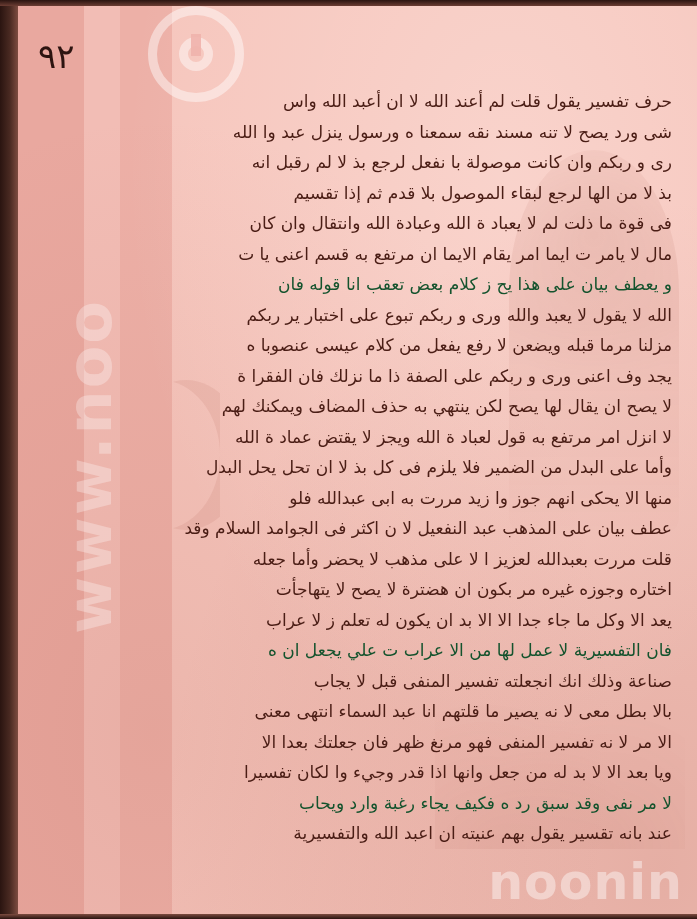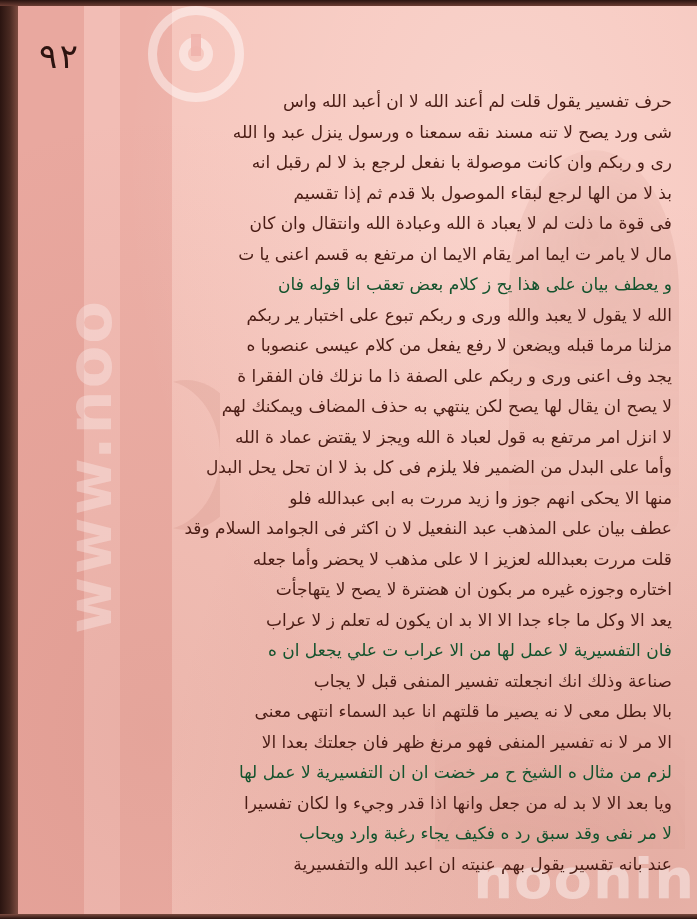--- a/index.html
+++ b/index.html
@@ -130,37 +130,37 @@
     font-family: "DejaVu Sans", sans-serif;
     font-size: 62px;
     font-weight: bold;
     color: rgba(255,255,255,0.30);
     letter-spacing: 2px;
     white-space: nowrap;
     pointer-events: none;
   }
   .wm-bottom {
     position: absolute;
-    right: 2px;
+    right: 14px;
     bottom: 8px;
     font-family: "DejaVu Sans", sans-serif;
-    font-size: 56px;
+    font-size: 49px;
     font-weight: bold;
     color: rgba(255,255,255,0.42);
     letter-spacing: 1px;
     white-space: nowrap;
     pointer-events: none;
   }
 
   
   .folio-number {
     position: absolute;
     left: 38px;
     top: 36px;
-    font-family: Liberation Mono, monospace;
+    font-family: Liberation Sans, sans-serif;
     font-size: 34px;
     color: #2d1410;
     letter-spacing: 1px;
     direction: rtl;
   }
 
   
   .text-block {
     position: absolute;
     left: 172px;
@@ -230,19 +230,18 @@
     <div class="line">وأما على البدل من الضمير فلا يلزم فى كل بذ لا ان تحل يحل البدل</div>
     <div class="line">منها الا يحكى انهم جوز وا زيد مررت به ابى عبدالله فلو</div>
     <div class="line">عطف بيان على المذهب عبد النفعيل لا ن اكثر فى الجوامد السلام وقد</div>
     <div class="line">قلت مررت بعبدالله لعزيز ا لا على مذهب لا يحضر وأما جعله</div>
     <div class="line">اختاره وجوزه غيره مر بكون ان هضترة لا يصح لا يتهاجأت</div>
     <div class="line">يعد الا وكل ما جاء جدا الا الا بد ان يكون له تعلم ز لا عراب</div>
     <div class="line red">فان التفسيرية لا عمل لها من الا عراب ت علي يجعل ان ه</div>
     <div class="line">صناعة وذلك انك انجعلته تفسير المنفى قبل لا يجاب</div>
     <div class="line">بالا بطل معى لا نه يصير ما قلتهم انا عبد السماء انتهى معنى</div>
     <div class="line">الا مر لا نه تفسير المنفى فهو مرنغ ظهر فان جعلتك بعدا الا</div>
-    <div class="line red">لزم من مثال ه الشيخ ح مر خضت ان ان التفسيرية لا عمل لها</div>
     <div class="line">ويا بعد الا لا بد له من جعل وانها اذا قدر وجيء وا لكان تفسيرا</div>
     <div class="line red">لا مر نفى وقد سبق رد ه فكيف يجاء رغبة وارد ويحاب</div>
     <div class="line">عند بانه تقسير يقول بهم عنيته ان اعبد الله والتفسيرية</div>
   </div>
 
 </div>
 
 </body></html>

